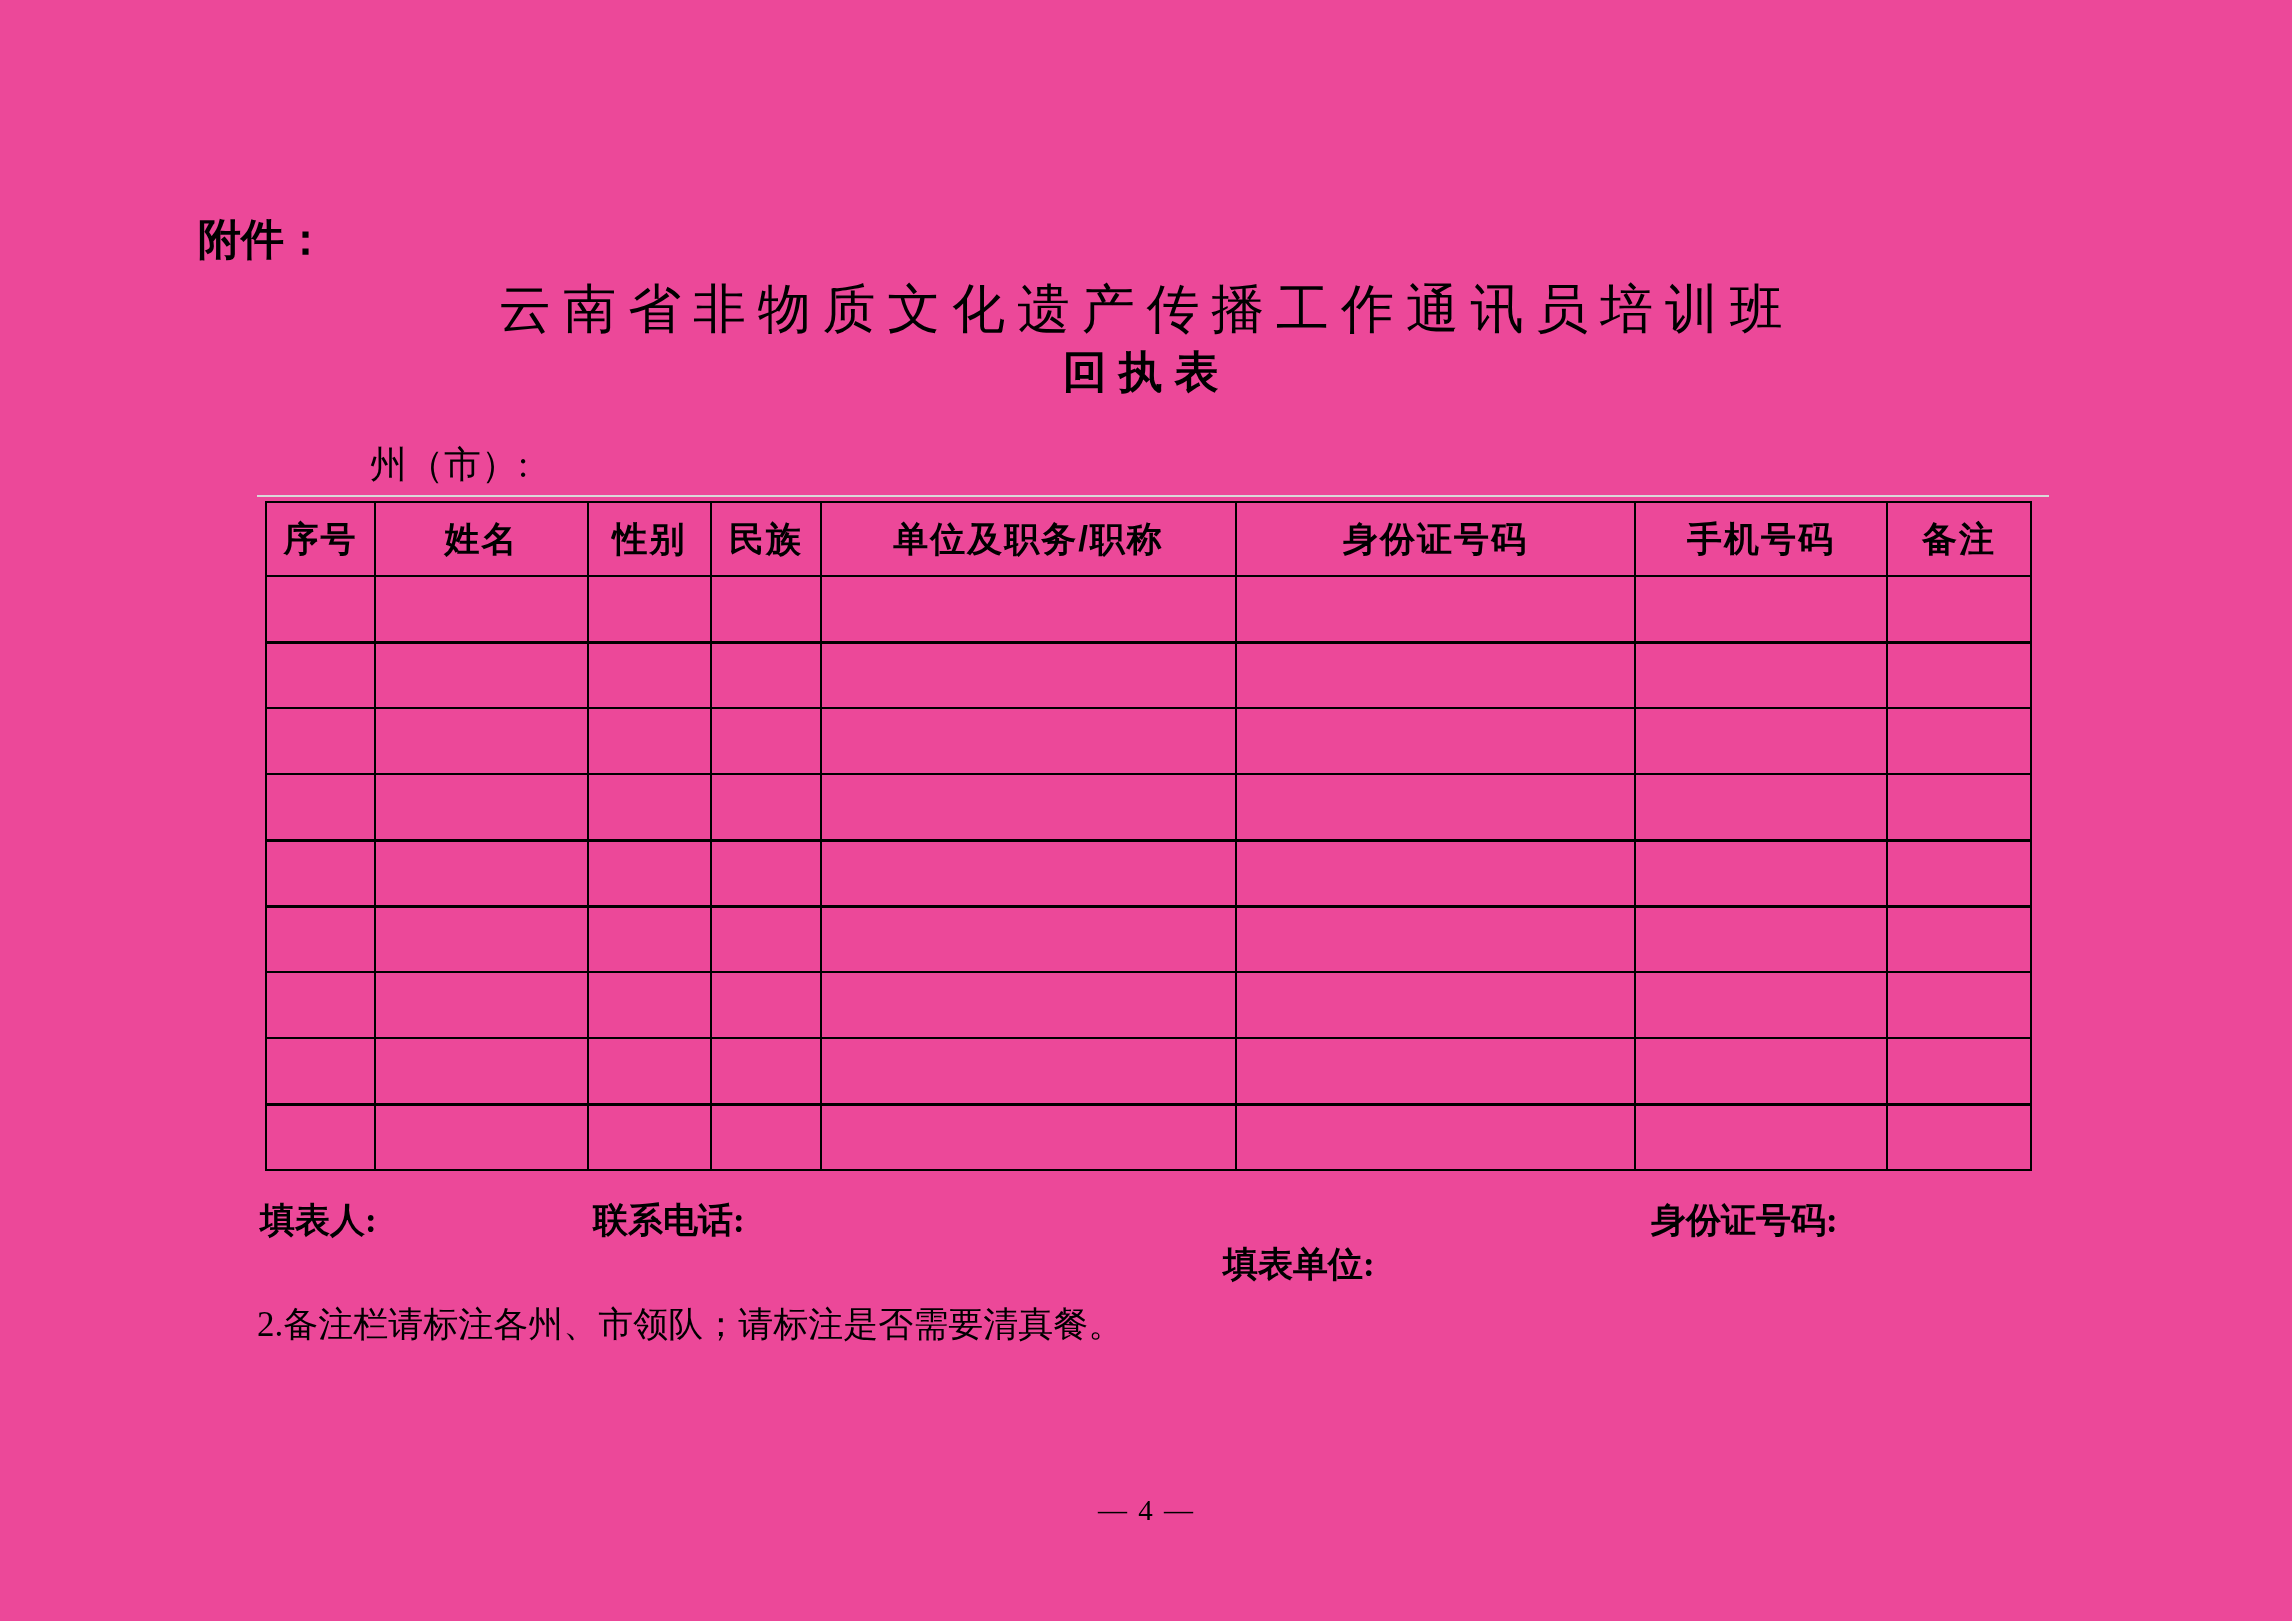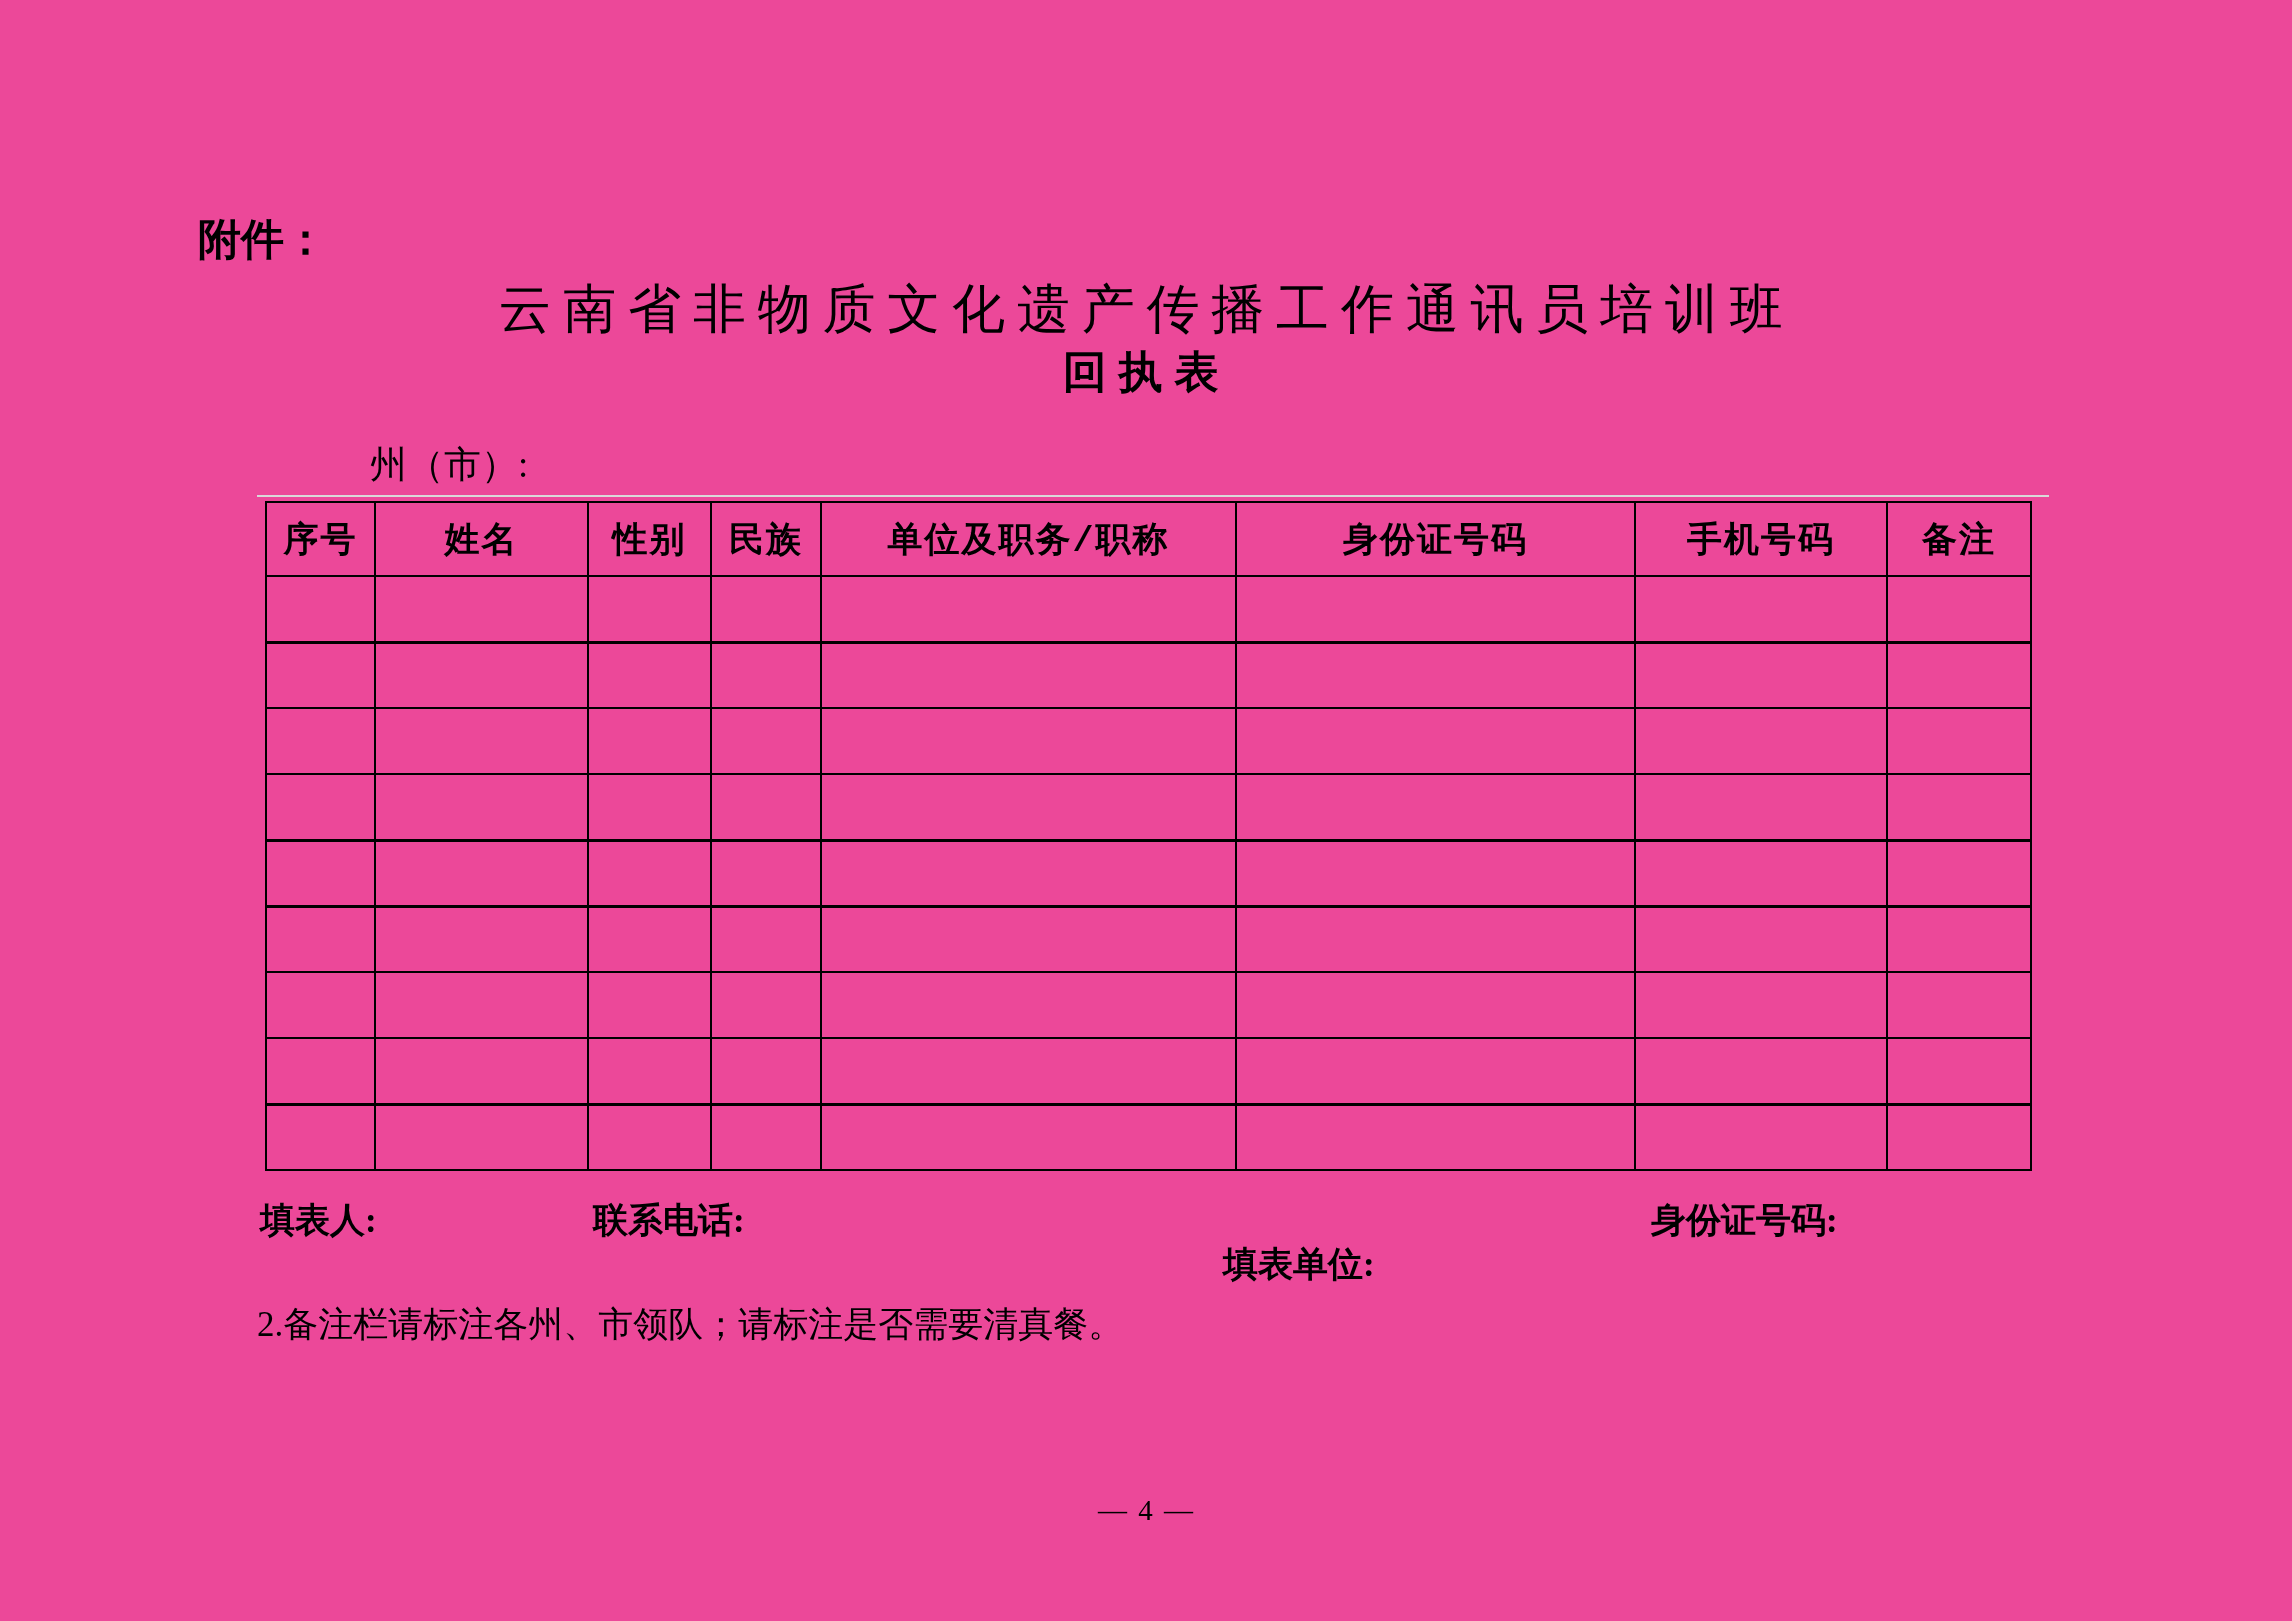--- a/index.html
+++ b/index.html
@@ -47,21 +47,21 @@
     border-collapse:collapse; table-layout:fixed;
     border:2.9px solid #000;
   }
   table.roster th, table.roster td {
     border:2px solid #000;
     padding:0;
   }
   table.roster thead tr { height:74px; }
   table.roster tbody tr { height:66px; }
   table.roster th {
-    font-family:Liberation Mono, monospace;
+    font-family:Liberation Sans, sans-serif;
     font-weight:bold; font-size:35px;
     text-align:center; vertical-align:middle;
     letter-spacing:2px;
   }
   tr.b3 td { border-bottom-width:2.9px; }
   tr.b4 td { border-bottom-width:3.9px; }
 
   .field {
     position:absolute; top:1202px;
     font-size:35px; font-weight:600; line-height:1.1;

